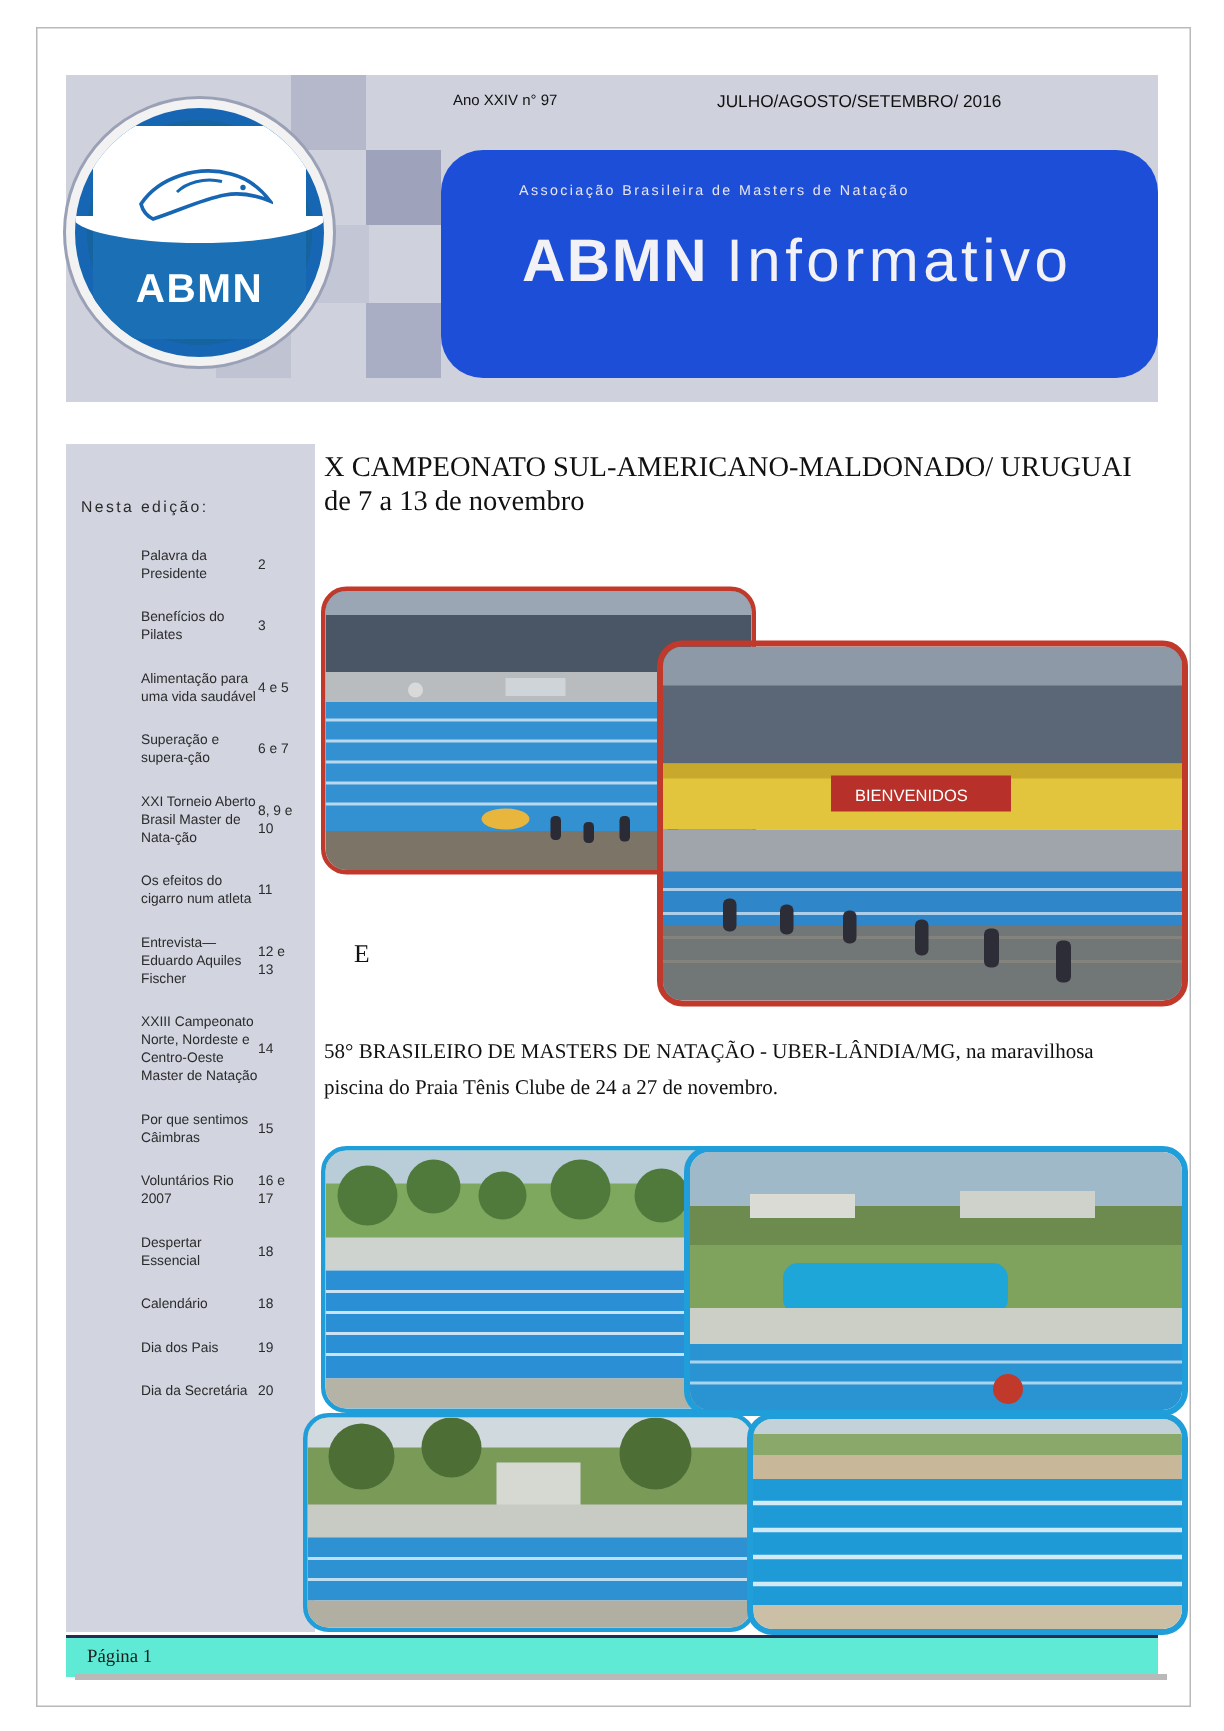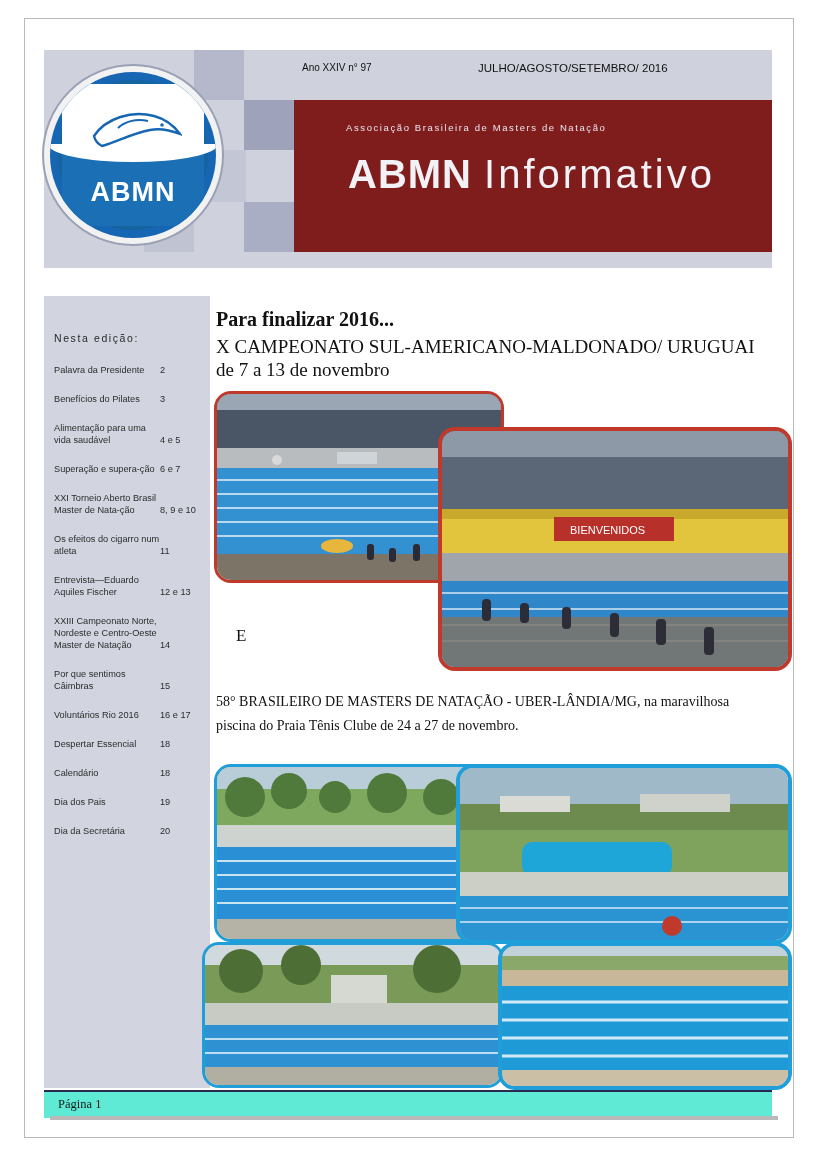--- a/index.html
+++ b/index.html
@@ -13,21 +13,21 @@
   
   .header{position:absolute;left:44px;top:50px;width:728px;height:218px;}
   .hdr-grey{position:absolute;left:0;top:0;width:728px;height:218px;background:#cfd2dd;}
   .sq{position:absolute;background:#b4b8ca;}
   .sq.a{left:150px;top:0px;width:50px;height:50px;}
   .sq.b{left:200px;top:50px;width:50px;height:50px;background:#9ea3bb;}
   .sq.c{left:150px;top:100px;width:52px;height:52px;background:#c3c6d5;}
   .sq.d{left:200px;top:152px;width:50px;height:50px;background:#a9aec5;}
   .sq.e{left:100px;top:152px;width:50px;height:50px;background:#bfc3d2;}
 
-  .hdr-dark{position:absolute;left:250px;top:50px;width:478px;height:152px;background:#7f1d1d;}
+  .hdr-dark{position:absolute;left:250px;top:50px;width:478px;height:152px;background:#1d4ed8;border-radius:28px;}
   .hdr-assoc{position:absolute;left:52px;top:22px;color:#e8e6ee;font-size:9.5px;letter-spacing:1.6px;}
   .hdr-title{position:absolute;left:54px;top:52px;color:#f2f1f6;font-size:40px;letter-spacing:1px;font-weight:400;}
   .hdr-title b{font-weight:700;}
   .hdr-title .light{font-weight:300;letter-spacing:3px;font-size:40px;}
 
   .hdr-ano{position:absolute;left:258px;top:12px;font-size:10px;color:#111;}
   .hdr-date{position:absolute;left:434px;top:12px;font-size:11.5px;color:#111;}
 
   
   .logo{position:absolute;left:44px;top:66px;width:166px;height:166px;border-radius:50%;
@@ -37,21 +37,21 @@
   .logo-top{position:absolute;left:0;top:0;width:100%;height:52%;background:#ffffff;}
   .logo-wave{position:absolute;left:0;top:48%;width:100%;height:52%;background:#1a6fb5;}
   .logo-wave:before{content:"";position:absolute;left:-10%;top:-8px;width:120%;height:18px;background:#fff;border-radius:0 0 50% 50%/0 0 100% 100%;}
   .logo-text{position:absolute;left:0;bottom:18px;width:100%;text-align:center;color:#fff;font-size:27px;font-weight:700;letter-spacing:1px;}
   .dolphin{position:absolute;left:26px;top:24px;}
 
   
   .sidebar{position:absolute;left:44px;top:296px;width:166px;height:792px;background:#d2d5e0;}
   .side-title{position:absolute;left:10px;top:36px;font-size:10.5px;color:#2a2a2a;letter-spacing:1.6px;}
   .toc{position:absolute;left:10px;top:68px;width:146px;}
-  .toc-row{display:flex;margin-bottom:17px;align-items:flex-end;}
+  .toc-row{display:flex;margin-bottom:17px;align-items:center;margin-left:40px;}
   .toc-label{width:106px;font-size:9.2px;line-height:12px;color:#2b2b2b;}
   .toc-page{width:38px;font-size:9.2px;line-height:12px;color:#2b2b2b;}
 
   
   .main{position:absolute;left:214px;top:296px;width:558px;}
   .h-para{font-family:"Liberation Serif",serif;font-weight:bold;font-size:20px;color:#111;margin:12px 0 4px 2px;}
   .h-camp{font-family:"Liberation Serif",serif;font-size:19px;line-height:23px;color:#111;margin:4px 0 8px 2px;}
   .h-bras{font-family:"Liberation Serif",serif;font-size:14px;line-height:24px;color:#111;margin:0 0 8px 2px;}
   .stray-e{font-family:"Liberation Serif",serif;font-size:17px;color:#111;position:absolute;left:22px;top:330px;}
 
@@ -148,21 +148,21 @@
         </div>
       <div class="toc-row">
           <div class="toc-label">XXIII Campeonato Norte, Nordeste e Centro-Oeste Master de Natação</div>
           <div class="toc-page">14</div>
         </div>
       <div class="toc-row">
           <div class="toc-label">Por que sentimos Câimbras</div>
           <div class="toc-page">15</div>
         </div>
       <div class="toc-row">
-          <div class="toc-label">Voluntários Rio 2016</div>
+          <div class="toc-label">Voluntários Rio 2007</div>
           <div class="toc-page">16 e 17</div>
         </div>
       <div class="toc-row">
           <div class="toc-label">Despertar Essencial</div>
           <div class="toc-page">18</div>
         </div>
       <div class="toc-row">
           <div class="toc-label">Calendário</div>
           <div class="toc-page">18</div>
         </div>
@@ -171,21 +171,20 @@
           <div class="toc-page">19</div>
         </div>
       <div class="toc-row">
           <div class="toc-label">Dia da Secretária</div>
           <div class="toc-page">20</div>
         </div>
     </div>
   </div>
 
   <div class="main">
-    <div class="h-para">Para finalizar 2016...</div>
     <div class="h-camp">X CAMPEONATO SUL-AMERICANO-MALDONADO/ URUGUAI de 7 a 13 de novembro</div>
     <div class="stray-e">E</div>
   </div>
 
   <div class="photos1">
     <div class="ph p1">
       <svg class="pool" viewBox="0 0 284 186" preserveAspectRatio="none">
         <rect x="0" y="0" width="284" height="54" fill="#4a5566"></rect>
         <rect x="0" y="0" width="284" height="16" fill="#9aa6b4"></rect>
         <rect x="0" y="54" width="284" height="20" fill="#b8bcbf"></rect>

